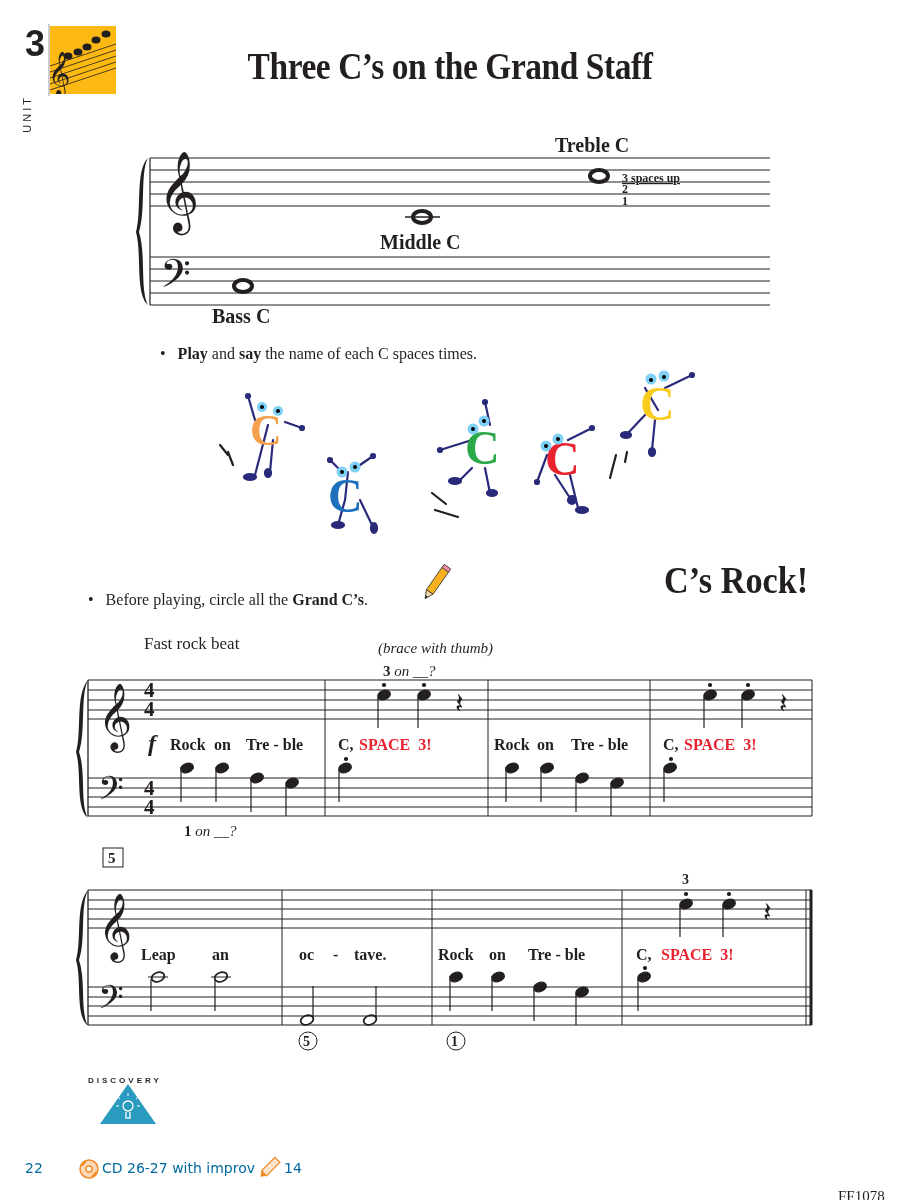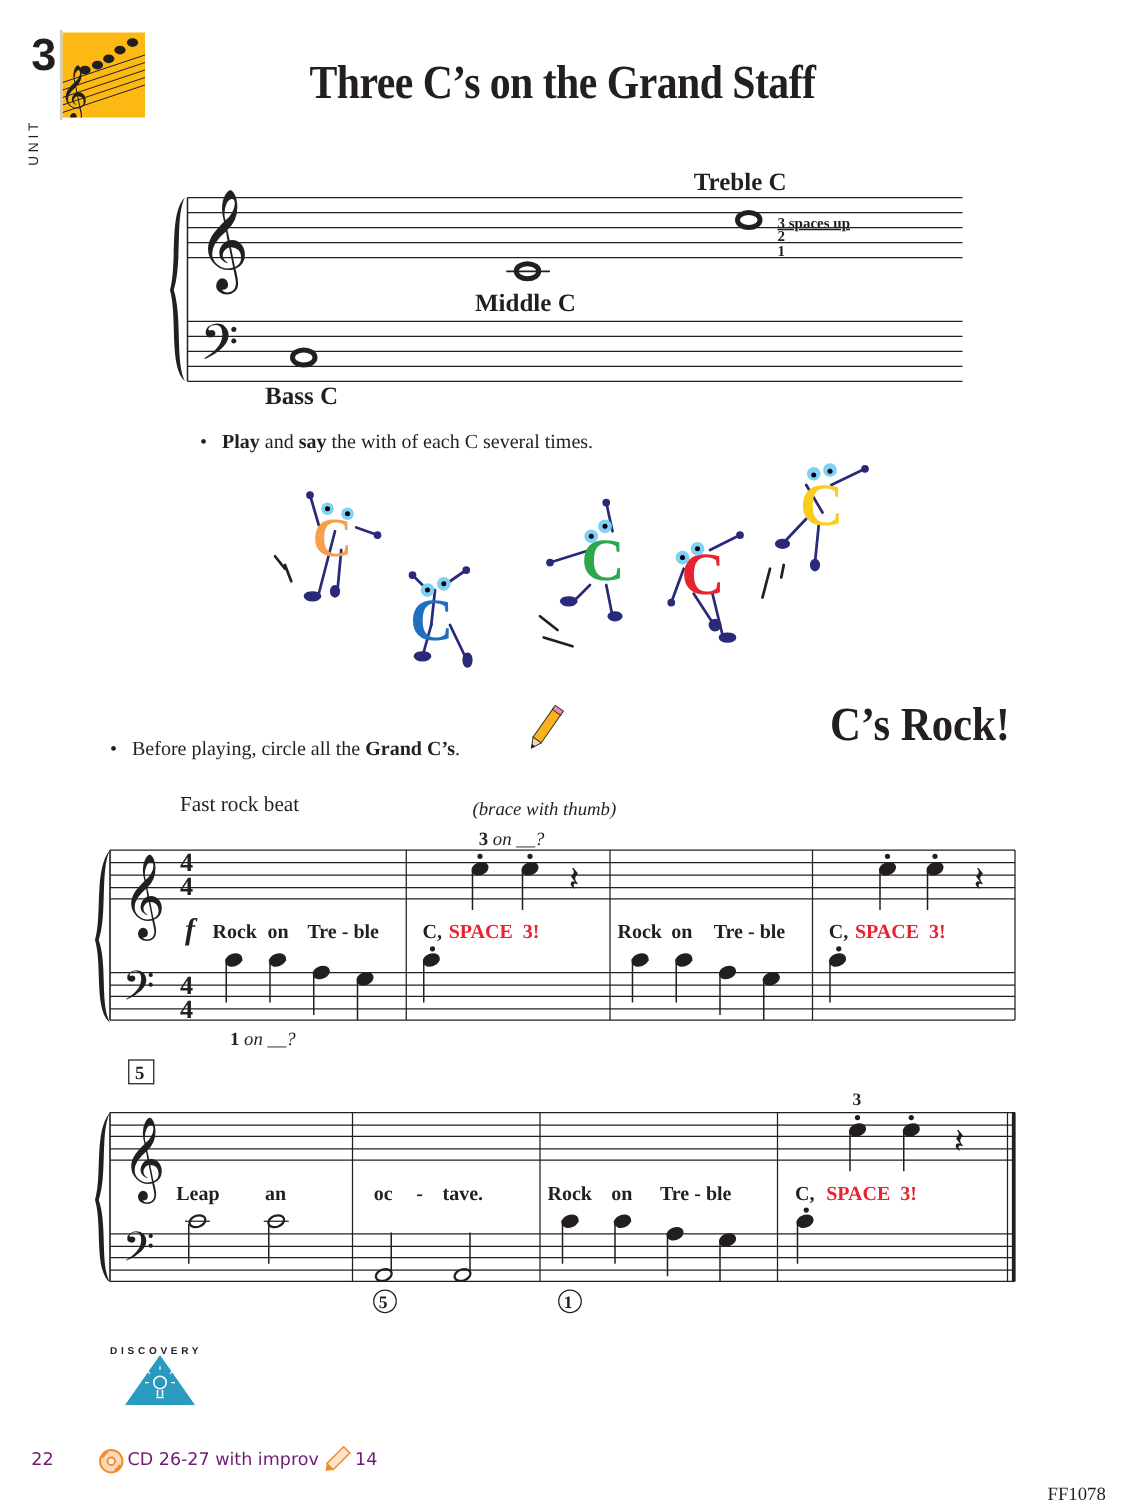--- a/index.html
+++ b/index.html
@@ -10,21 +10,21 @@
   .unit-box{left:50px;top:26px;width:66px;height:68px;background:#fdb913;}
   .unit-sep{left:48px;top:24px;width:2px;height:72px;background:#ccc;}
   .page-title{left:0;width:900px;top:44px;text-align:center;font-family:"Liberation Serif",serif;font-weight:bold;font-size:38px;letter-spacing:-0.5px;transform:scaleX(0.88);transform-origin:center;}
   .bullet{font-size:16px;}
   .bullet b{font-weight:bold;}
   .rock-title{left:664px;top:558px;font-weight:bold;font-size:38px;transform:scaleX(0.9);transform-origin:left;}
   .tempo{left:144px;top:634px;font-weight:normal;font-size:17px;}
   .brace-note{left:378px;top:640px;font-style:italic;font-size:15px;}
   .discovery-text{left:181px;top:1072px;font-size:17px;line-height:26px;}
   .discovery-word{left:88px;top:1076px;font-family:"Liberation Sans",sans-serif;font-weight:bold;font-size:8px;letter-spacing:3px;text-align:center;}
-  .footer{font-family:"DejaVu Sans","Liberation Sans",sans-serif;font-size:14px;color:#701a75;}
+  .footer{font-family:"DejaVu Sans","Liberation Sans",sans-serif;font-size:14px;color:#0369a1;}
   .code{left:838px;top:1164px;font-family:"Liberation Serif",serif;font-size:15px;margin-top:24px;}
   svg text{font-family:"Liberation Serif",serif;}
 </style>
 </head>
 <body>
 
 <div class="abs unit-num">3</div>
 <div class="abs unit-label">UNIT</div>
 <div class="abs unit-sep"></div>
 <div class="abs unit-box">
@@ -75,21 +75,21 @@
   <ellipse cx="243" cy="286" rx="9" ry="6" fill="none" stroke="#231f20" stroke-width="4"></ellipse>
   <text x="555" y="152" font-size="20" font-weight="bold" fill="#231f20">Treble C</text>
   <text x="622" y="182" font-size="12" font-weight="bold" fill="#231f20" text-decoration="underline">3 spaces up</text>
   <text x="622" y="193" font-size="12" font-weight="bold" fill="#231f20">2</text>
   <text x="622" y="205" font-size="12" font-weight="bold" fill="#231f20">1</text>
   <text x="380" y="249" font-size="20" font-weight="bold" fill="#231f20">Middle C</text>
   <text x="212" y="323" font-size="20" font-weight="bold" fill="#231f20">Bass C</text>
 </svg>
 
 <div class="abs bullet" style="left:160px;top:345px">
-  <span>•&nbsp;&nbsp;&nbsp;</span><b>Play</b><span> and </span><b>say</b><span> the with of each C several times.</span>
+  <span>•&nbsp;&nbsp;&nbsp;</span><b>Play</b><span> and </span><b>say</b><span> the name of each C spaces times.</span>
 </div>
 
 <svg class="abs" style="left:200px;top:360px" width="580" height="190">
   <g stroke="#2a2a7a" stroke-width="2.2" fill="#2a2a7a" stroke-linecap="round">
 
     <g>
       <line x1="68" y1="65" x2="55" y2="115"></line>
         <ellipse cx="50" cy="117" rx="6" ry="3"></ellipse>
       <line x1="73" y1="80" x2="70" y2="112"></line>
         <ellipse cx="68" cy="113" rx="3" ry="4"></ellipse>

